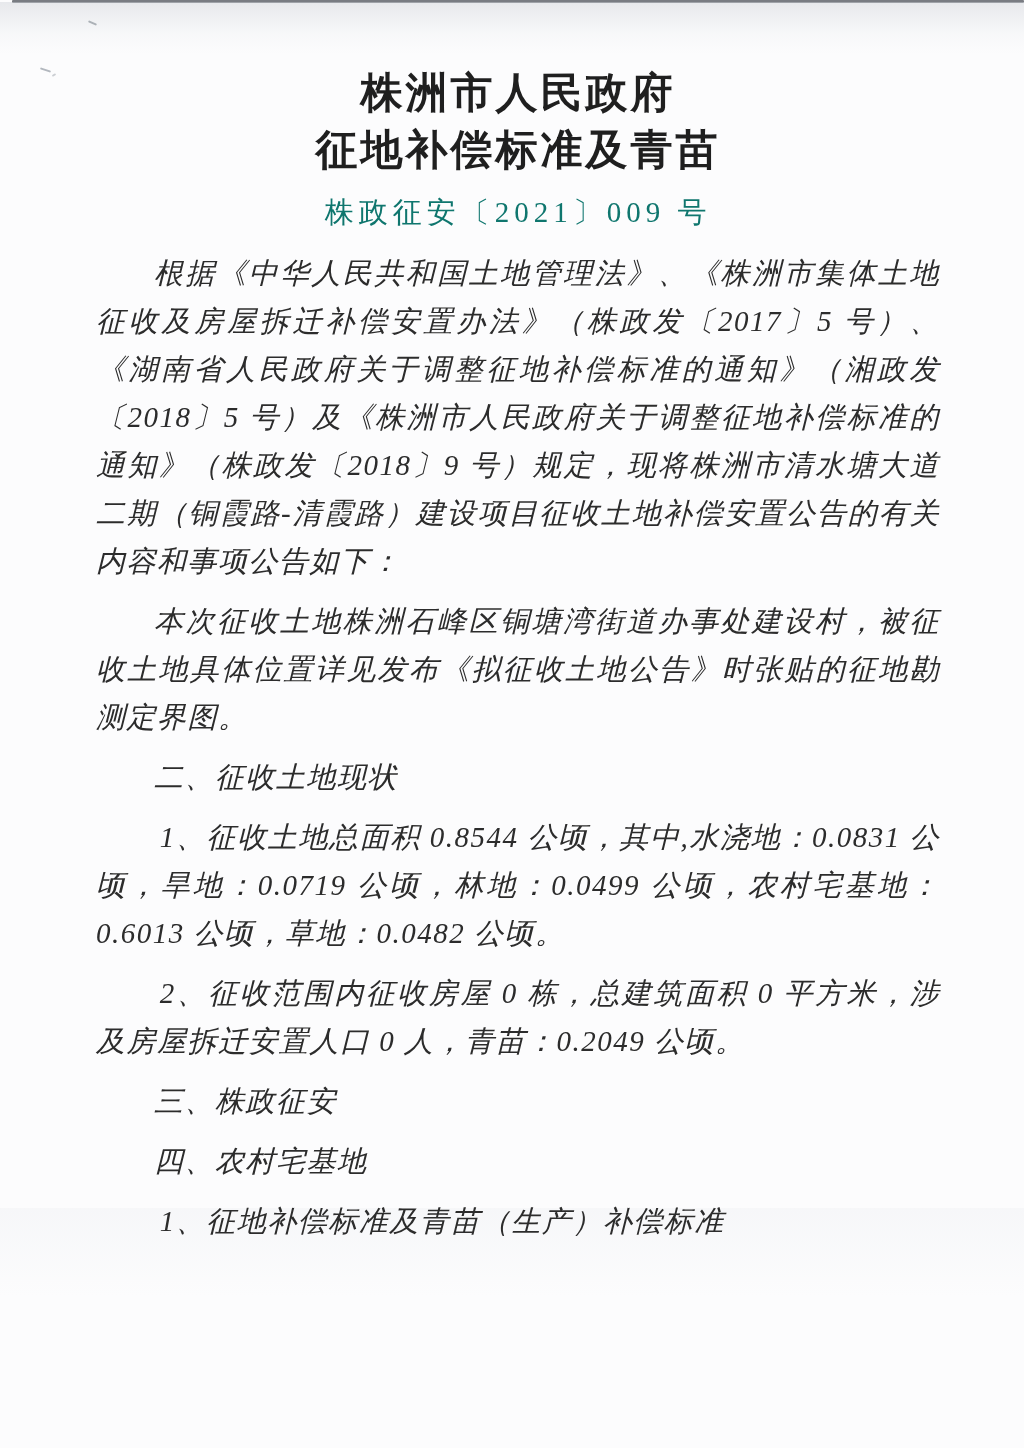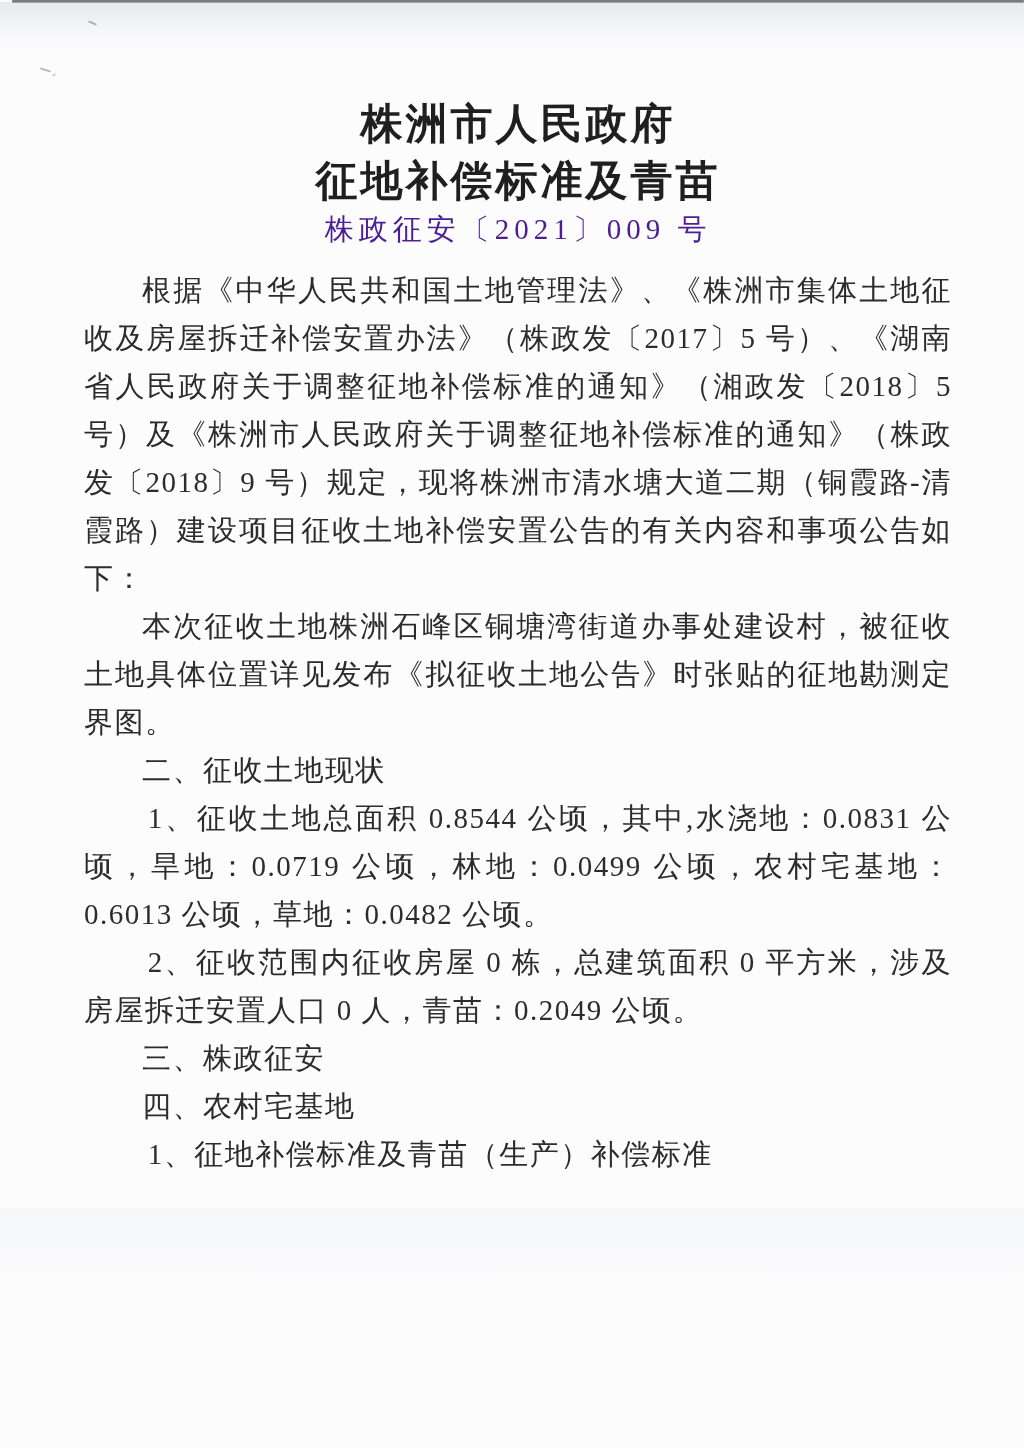--- a/index.html
+++ b/index.html
@@ -29,45 +29,46 @@
     position:absolute;top:1208px;left:0;right:0;height:88px;
     background:linear-gradient(180deg,rgba(226,229,234,.22),rgba(255,255,255,0));
   }
   .speck{position:absolute;background:#9aa0a8;border-radius:2px;}
   .speck-1{left:88px;top:22px;width:9px;height:2px;transform:rotate(24deg);opacity:.8;}
   .speck-2{left:40px;top:69px;width:11px;height:2px;transform:rotate(18deg);opacity:.75;}
   .speck-3{left:52px;top:74px;width:4px;height:2px;transform:rotate(-30deg);opacity:.5;}
   
   .content{
     position:absolute;top:0;left:0;right:0;
-    padding:96px 72px 0 84px;
+    padding:65px 72px 0 84px;
     box-sizing:border-box;
   }
   .title{
     text-align:center;
     font-weight:700;
     font-size:42px;
     line-height:57px;
     letter-spacing:3px;
     color:#1f1f1f;
   }
   .doc-number{
     text-align:center;
     font-size:29px;
     letter-spacing:5px;
-    color:#4c1d95;
+    margin-top:14px;
+    color:#0f766e;
   }
   .body-text{
     margin-top:16px;
     font-size:29px;
     line-height:48px;
     letter-spacing:1.5px;
     color:#2c2c2c;
   }
-  .body-text p{margin:0;}
+  .body-text p{margin:12px;font-style:italic;}
   p.paragraph{text-indent:2em;text-align:justify;text-justify:inter-ideograph;}
   p.heading{text-indent:2em;}
   p.item{text-indent:2.2em;text-align:justify;text-justify:inter-ideograph;}
 </style>
 </head>
 <body>
 
 <div class="page">
 
   <div class="scan-top-line"></div>

